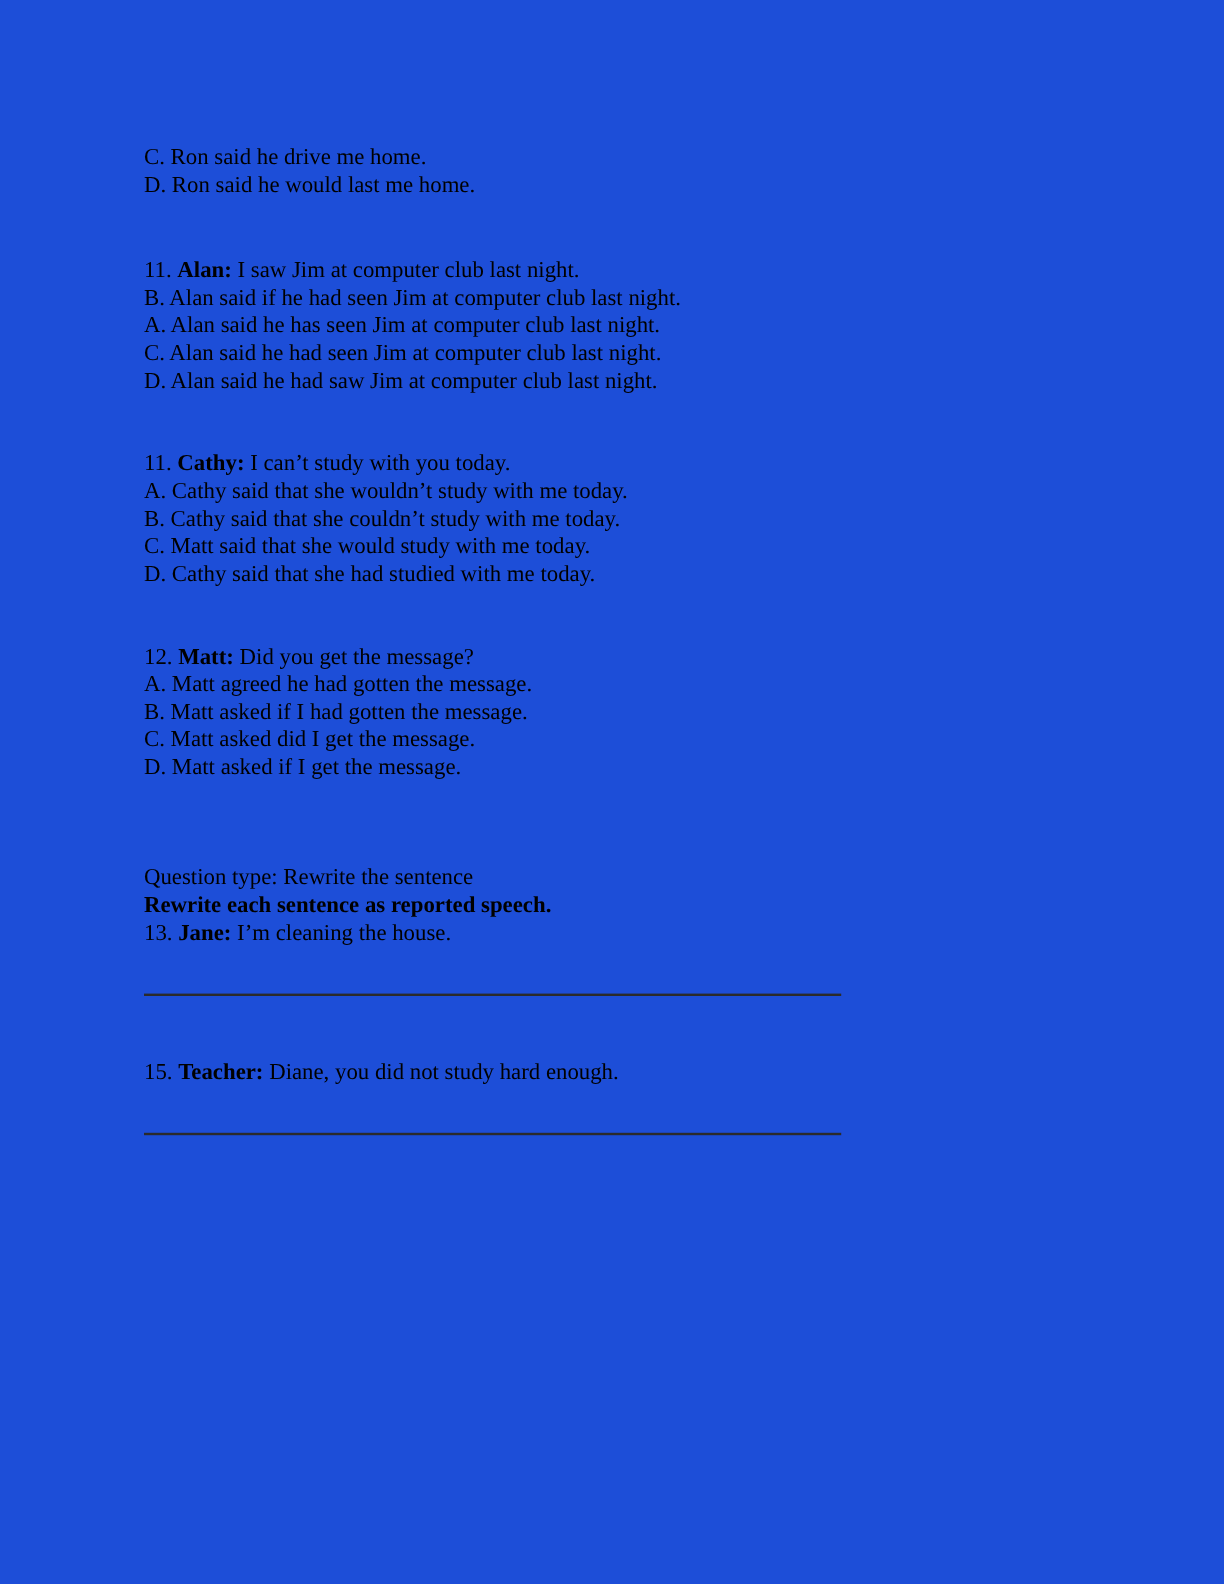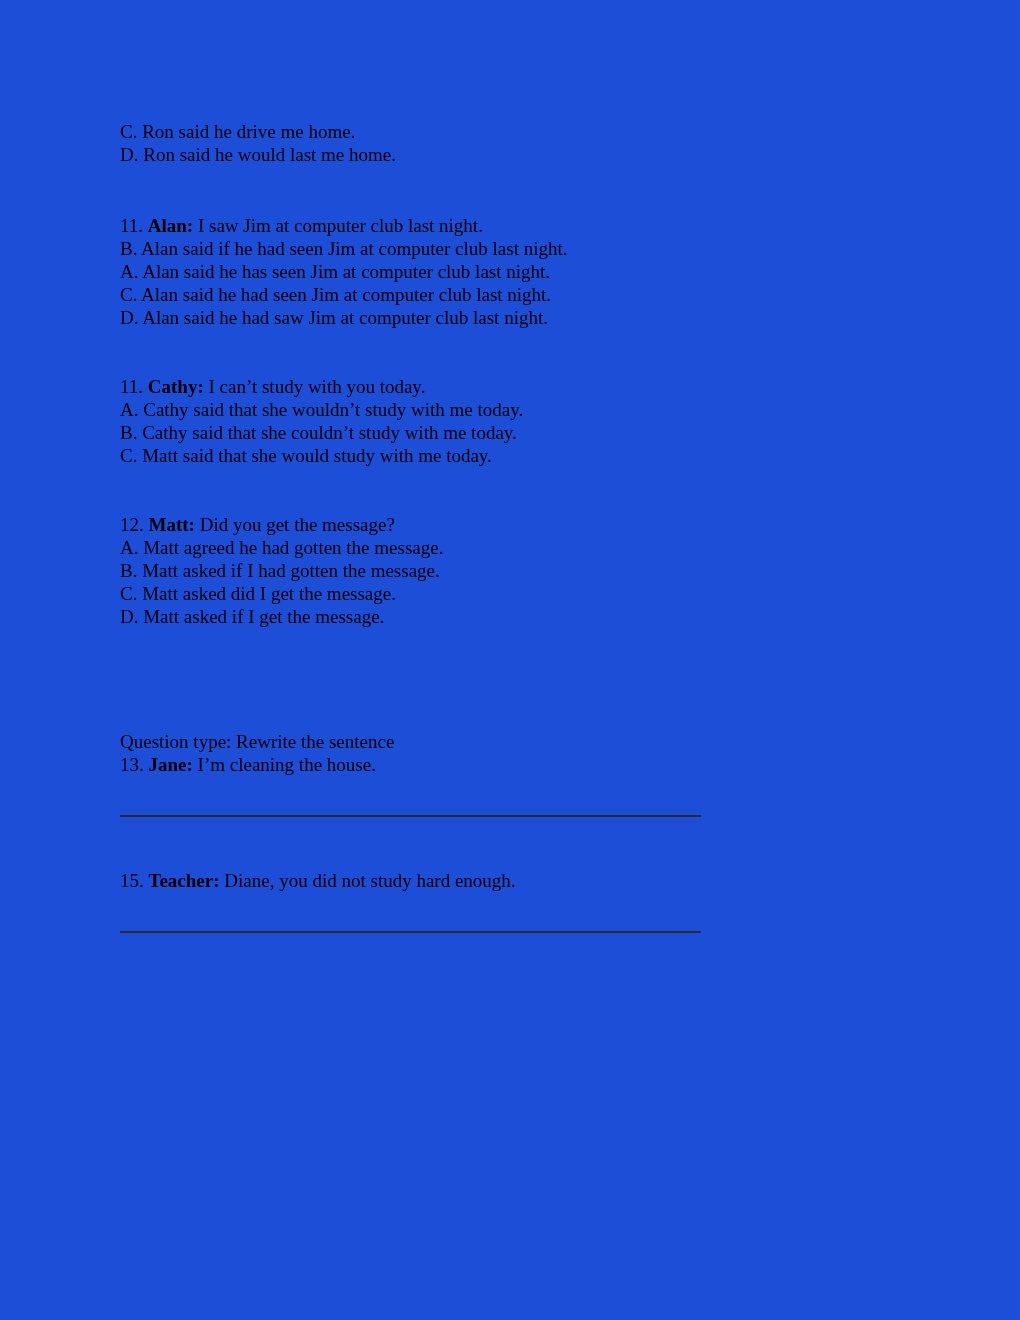--- a/index.html
+++ b/index.html
@@ -11,21 +11,21 @@
     background: #1d4ed8;
     padding: 120px 60px 0 120px;
     font-family: "Liberation Serif", serif;
     font-size: 19px;
     line-height: 23px;
     color: #000000;
   }
   .page p { margin: 0; white-space: nowrap; }
   .block-leftover { margin-bottom: 48px; }
   .question { margin-bottom: 46px; }
-  .question.last-mc { margin-bottom: 102px; }
+  .question.last-mc { margin-bottom: 69px; }
   .section-heading { margin-bottom: 23px; }
   .instruction { font-weight: bold; margin-bottom: 23px; }
   .rewrite .q-title { margin-bottom: 39px; }
   .answer-line {
     width: 581px;
     height: 0;
     border-bottom: 2px solid #2b2b2b;
     margin-bottom: 52px;
   }
   b { font-weight: bold; }
@@ -46,32 +46,34 @@
     <p>A. Alan said he has seen Jim at computer club last night.</p>
     <p>C. Alan said he had seen Jim at computer club last night.</p>
     <p>D. Alan said he had saw Jim at computer club last night.</p>
   </div>
 
   <div class="question">
     <p class="q-title"><span>11.</span> <b>Cathy:</b> <span>I can’t study with you today.</span></p>
     <p>A. Cathy said that she wouldn’t study with me today.</p>
     <p>B. Cathy said that she couldn’t study with me today.</p>
     <p>C. Matt said that she would study with me today.</p>
+    <p>D. Cathy said that she had studied with me today.</p>
   </div>
 
   <div class="question last-mc">
     <p class="q-title"><span>12.</span> <b>Matt:</b> <span>Did you get the message?</span></p>
     <p>A. Matt agreed he had gotten the message.</p>
     <p>B. Matt asked if I had gotten the message.</p>
     <p>C. Matt asked did I get the message.</p>
     <p>D. Matt asked if I get the message.</p>
   </div>
 
   <p class="section-heading">Question type: Rewrite the sentence</p>
 
+  <p class="instruction">Rewrite each sentence as reported speech.</p>
 
   <div class="rewrite">
     <p class="q-title"><span>13.</span> <b>Jane:</b> <span>I’m cleaning the house.</span></p>
     <div class="answer-line"></div>
   </div>
 
 
   <div class="rewrite">
     <p class="q-title"><span>15.</span> <b>Teacher:</b> <span>Diane, you did not study hard enough.</span></p>
     <div class="answer-line"></div>

